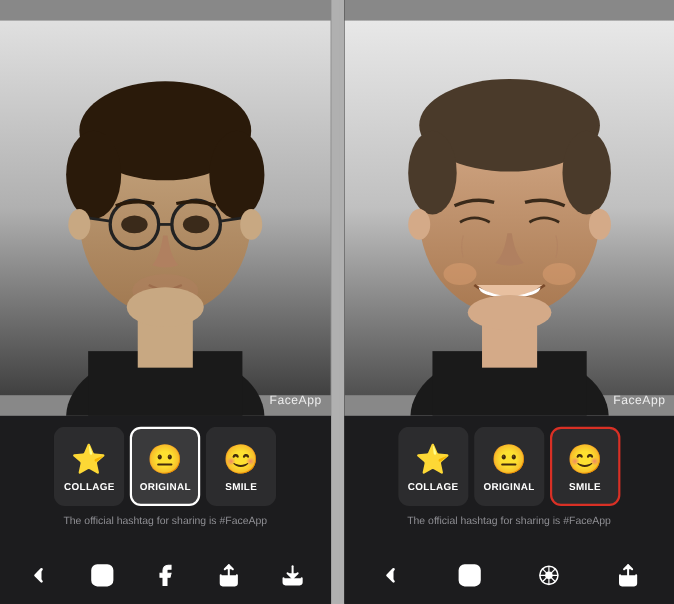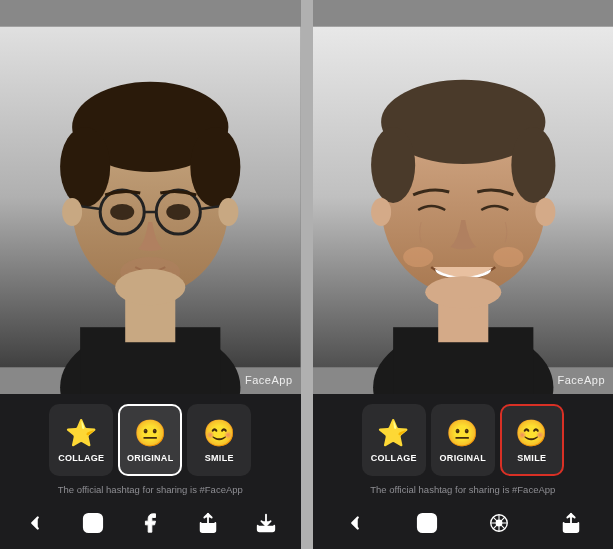--- a/index.html
+++ b/index.html
@@ -83,21 +83,21 @@
       font-size: 9px;
       color: #fff;
       font-weight: 700;
       letter-spacing: 0.3px;
       text-transform: uppercase;
     }
     .hashtag-text {
       color: #8e8e93;
       font-size: 9.5px;
       text-align: center;
-      margin-bottom: 8px;
+      margin-bottom: 24px;
     }
     .action-bar {
       display: flex;
       justify-content: space-around;
       align-items: center;
       padding: 2px 0 2px 0;
     }
     .action-icon {
       color: #fff;
       font-size: 20px;

